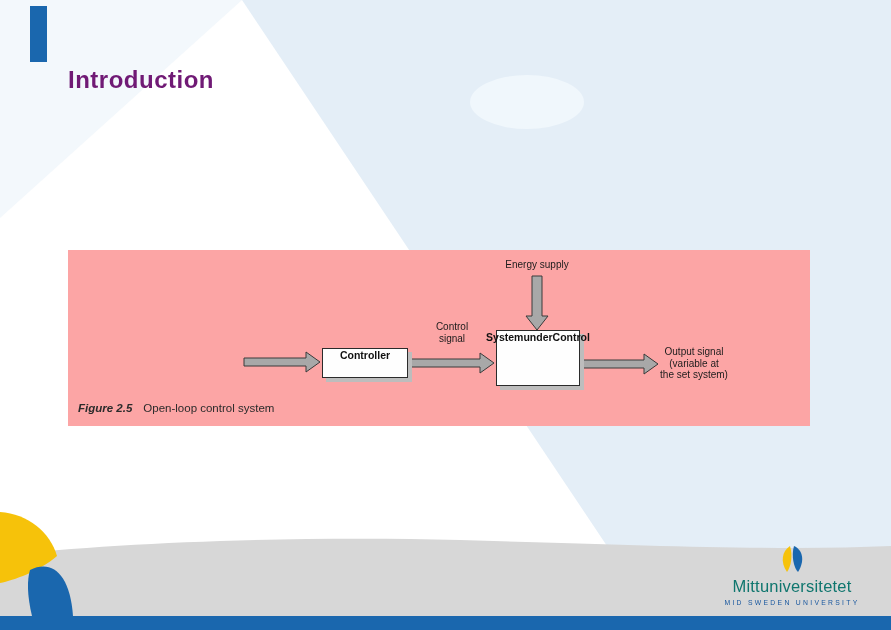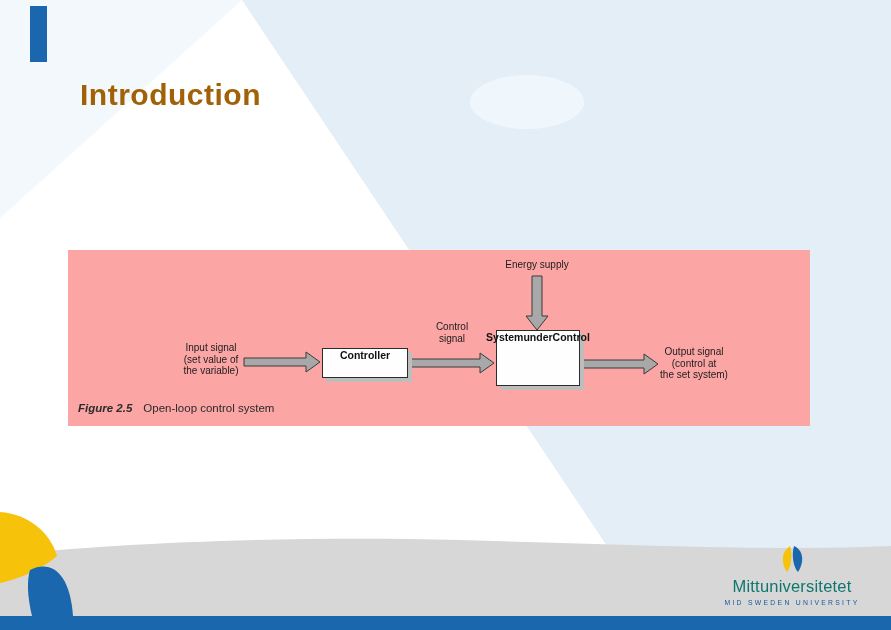--- a/index.html
+++ b/index.html
@@ -2,22 +2,22 @@
 <html><head>
 <meta charset="utf-8">
 <style>
   html,body{margin:0;padding:0;background:#888;}
   .slide{
     position:relative;width:891px;height:630px;background:#ffffff;
     overflow:hidden;font-family:"Liberation Sans",sans-serif;
   }
   .bg{position:absolute;inset:0;width:891px;height:630px;}
   .title{
-    position:absolute;left:68px;top:66px;margin:12px;
-    font-size:30px;font-weight:700;color:#a16207;letter-spacing:.5px;
+    position:absolute;left:68px;top:66px;margin:0;
+    font-size:24px;font-weight:700;color:#701a75;letter-spacing:.5px;
     font-family:"Liberation Sans",sans-serif;
   }
   
   .figure{
     position:absolute;left:68px;top:250px;width:742px;height:176px;
     background:#fca5a5;
   }
   .fig-arrows{position:absolute;inset:0;width:742px;height:176px;}
   .fig-label{
     position:absolute;font-size:10px;line-height:11.5px;color:#1c1c1c;
@@ -82,29 +82,24 @@
 
     <div class="fig-label lbl-energy">
       <span>Energy supply</span>
     </div>
 
     <div class="fig-label lbl-control">
       <div>Control</div>
       <div>signal</div>
     </div>
 
-    <div class="fig-label lbl-input">
-      <div>Input signal</div>
-      <div>(set value of</div>
-      <div>the variable)</div>
-    </div>
 
     <div class="fig-label lbl-output">
       <div>Output signal</div>
-      <div>(control at</div>
+      <div>(variable at</div>
       <div>the set system)</div>
     </div>
 
     <div class="box box-controller">
       <div>Controller</div>
     </div>
 
     <div class="box box-system">
       <div>System</div>
       <div>under</div>

